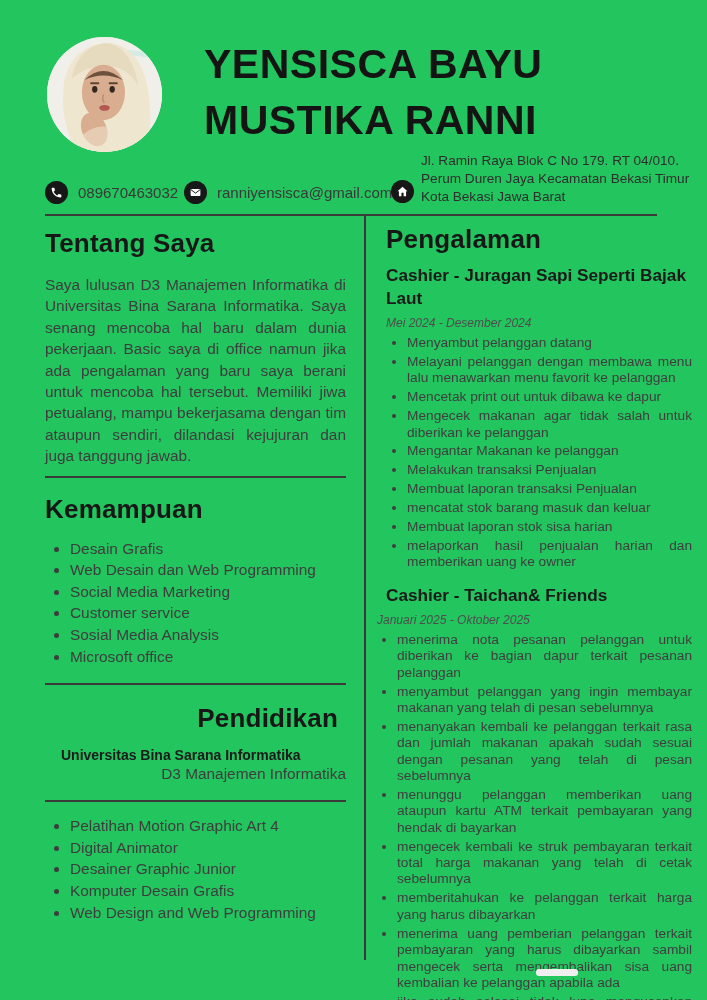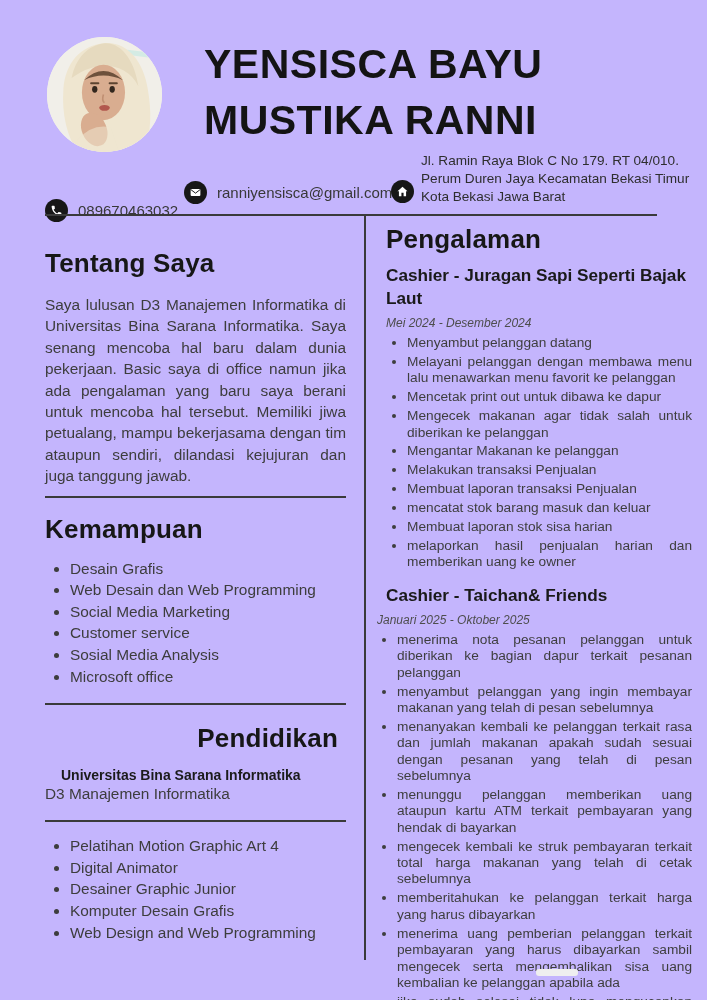--- a/index.html
+++ b/index.html
@@ -1,55 +1,55 @@
 <!DOCTYPE html>
 <html><head>
 <meta charset="utf-8">
 <style>
   html,body{margin:0;padding:0;background:#ffffff;}
   .page{
-    position:relative;width:707px;height:1000px;background:#c4b5fd;
+    position:relative;width:707px;height:1000px;background:#22c55e;
     font-family:"Liberation Sans",sans-serif;color:#3c3c3c;overflow:hidden;
   }
   
   .avatar{position:absolute;left:47px;top:37px;width:115px;height:115px;
     border-radius:50%;overflow:hidden;background:#f1efe9;}
   .avatar svg{display:block;width:100%;height:100%;}
   .name{position:absolute;left:204px;top:36px;font-size:41px;line-height:56px;
     font-weight:800;color:#141414;letter-spacing:.5px;white-space:nowrap;}
   .contact-item{position:absolute;display:flex;align-items:center;gap:10px;
     font-size:15px;color:#383838;}
   .badge{width:23px;height:23px;border-radius:50%;background:#171717;
     display:flex;align-items:center;justify-content:center;flex:0 0 auto;}
   .badge svg{width:13px;height:13px;display:block;}
-  #contact-phone{left:45px;top:181px;margin-top:18px;}
+  #contact-phone{left:45px;top:181px;}
   #contact-email{left:184px;top:181px;}
   .address-badge{position:absolute;left:391px;top:180px;}
   .address{position:absolute;left:421px;top:152px;width:272px;
     font-size:13.6px;line-height:18px;color:#2e2e2e;}
   
   .top-rule{position:absolute;left:45px;top:214px;width:612px;height:2px;background:#3a3a3a;}
   .v-rule{position:absolute;left:364px;top:214px;width:2px;height:746px;background:#3a3a3a;}
   .rule{border:none;border-top:2px solid #3a3a3a;margin:0;}
   
-  .col-left{position:absolute;left:45px;top:236px;width:301px;}
+  .col-left{position:absolute;left:45px;top:216px;width:301px;}
   .col-right{position:absolute;left:386px;top:218px;width:306px;}
   h2{font-size:26px;font-weight:800;color:#171717;margin:0;letter-spacing:.2px;}
   
   .about-title{margin:12px 0 15px;}
   .about-text{font-size:15.4px;line-height:21.4px;text-align:justify;
     color:#3d3d3d;margin:6px 0 9px;}
   .skills-title{margin:16px 0 0;}
   .plain-list{margin:13px 0 0;padding-left:25px;font-size:15.4px;
     line-height:21.6px;color:#3d3d3d;}
   .plain-list li{margin:0;}
   .rule-skills{margin-top:16px;}
   .edu-title{margin:18px 8px 0;text-align:right;}
   .edu-school{font-size:14px;font-weight:700;color:#1b1b1b;margin:13px 16px 2px;}
-  .edu-degree{font-size:15.4px;color:#3d3d3d;margin:0;}
+  .edu-degree{font-size:15.4px;color:#3d3d3d;margin:0;text-align:right;}
   .rule-edu{margin-top:17px;}
   .cert-title{margin:20px 0 0;}
   
   .exp-title{margin:6px 0 9px;}
   .job-title{font-size:17.2px;font-weight:800;color:#1a1a1a;line-height:23px;margin:8px 0 6px;}
   .job-period{font-size:12px;color:#4d4d4d;margin:0 0 5px;font-style:italic;}
   .job-bullets{margin:0;padding-left:21px;font-size:13.7px;line-height:16.4px;
     text-align:justify;color:#3e3e3e;}
   .job-bullets li{margin:0 0 2.5px;}
   .job2{margin-top:13px;}

